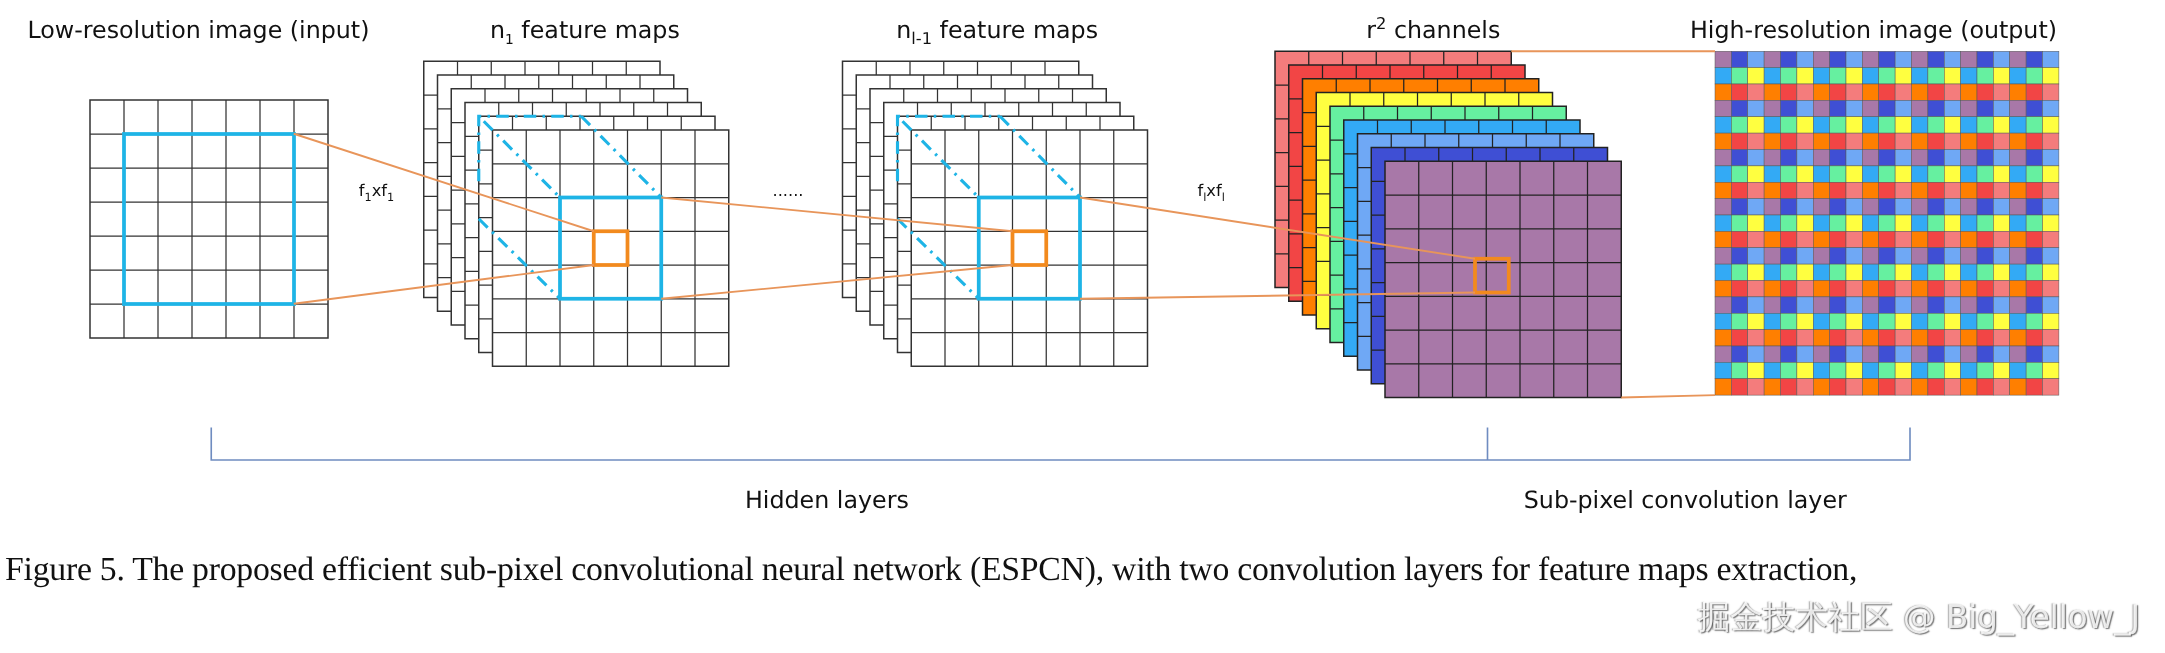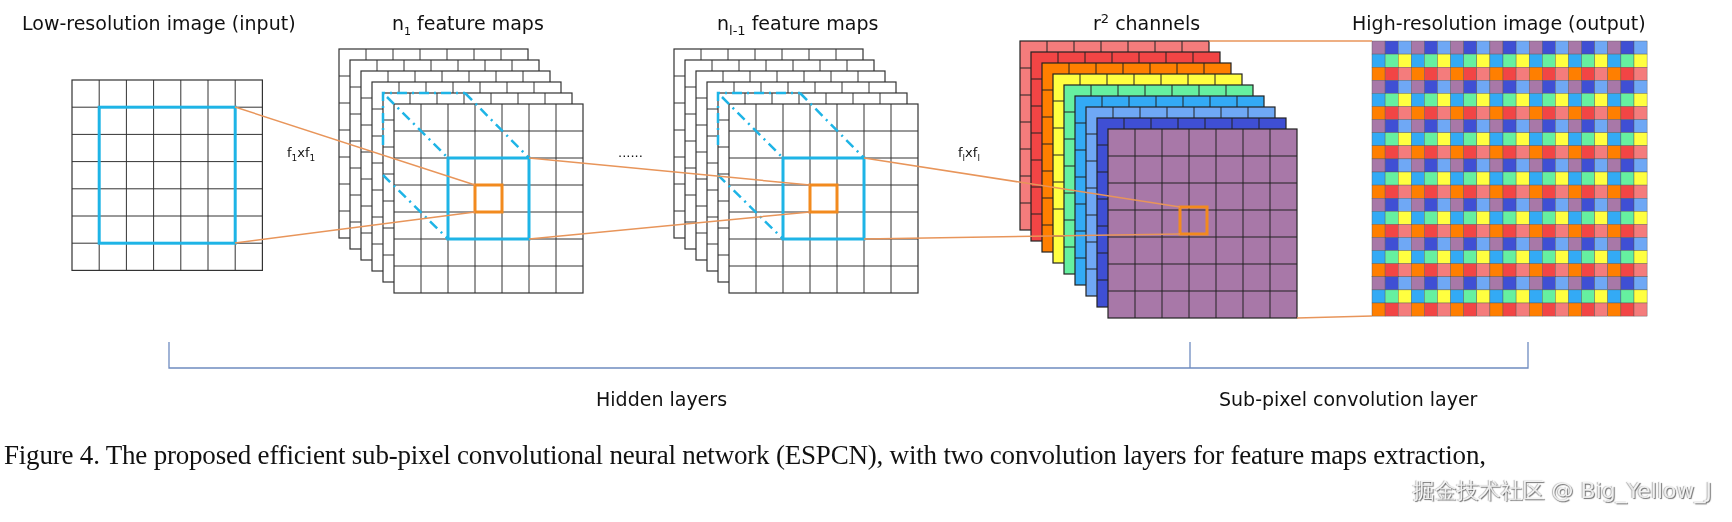--- a/index.html
+++ b/index.html
@@ -9,21 +9,21 @@
   .small { font-family: "DejaVu Sans", sans-serif; font-size: 13px; fill: #111; }
   .sub { font-size: 11px; }
   .caption {
     position: absolute; left: 4px; top: 440px; width: 1724px;
     font-family: "Liberation Serif", serif; font-size: 27px; line-height: 30px;
     color: #111; white-space: nowrap; letter-spacing: -0.2px;
   }
   .caption div { height: 30px; }
   .watermark {
     position: absolute; right: 20px; top: 476px;
-    font-family: "DejaVu Sans", sans-serif; font-size: 22px;
+    font-family: "DejaVu Sans", sans-serif; font-size: 26px;
     color: rgba(255,255,255,0.85);
     text-shadow: 1px 1px 1px rgba(0,0,0,0.55), -1px 0 1px rgba(0,0,0,0.3);
   }
 </style>
 </head>
 <body>
 
 <svg id="diagram" width="1732" height="440" xmlns="http://www.w3.org/2000/svg">
   <g id="g-input">
       <g>
@@ -849,16 +849,16 @@
 
   <text class="small" x="958" y="157"><tspan>f</tspan><tspan dy="4" font-size="9">l</tspan><tspan dy="-4">xf</tspan><tspan dy="4" font-size="9">l</tspan></text>
 
   <text class="small" x="618" y="157">......</text>
 
   <text class="lbl" x="596" y="406">Hidden layers</text>
   <text class="lbl" x="1219" y="406">Sub-pixel convolution layer</text>
 </svg>
 
 <div class="caption">
-  <div>Figure 4. The proposed efficient sub-pixel convolutional neural network (ESPCN), with two convolution layers for feature maps extraction,</div>
+  <div>Figure 5. The proposed efficient sub-pixel convolutional neural network (ESPCN), with two convolution layers for feature maps extraction,</div>
 </div>
 
 <div class="watermark">掘金技术社区 @ Big_Yellow_J</div>
 
 </body></html>

